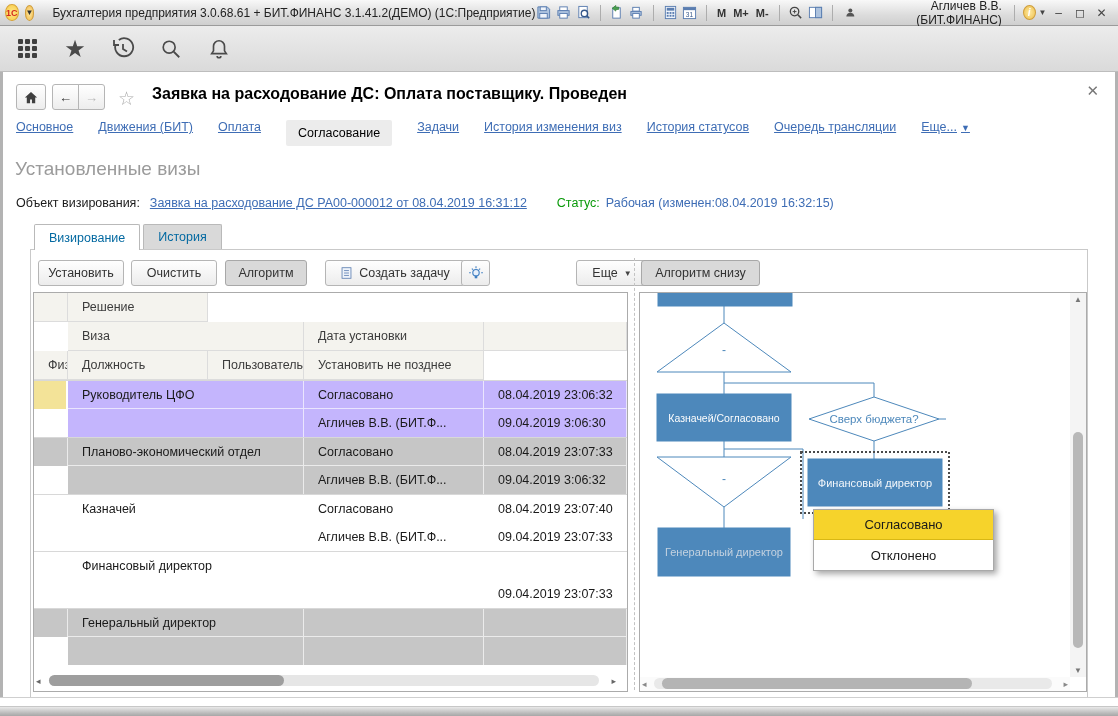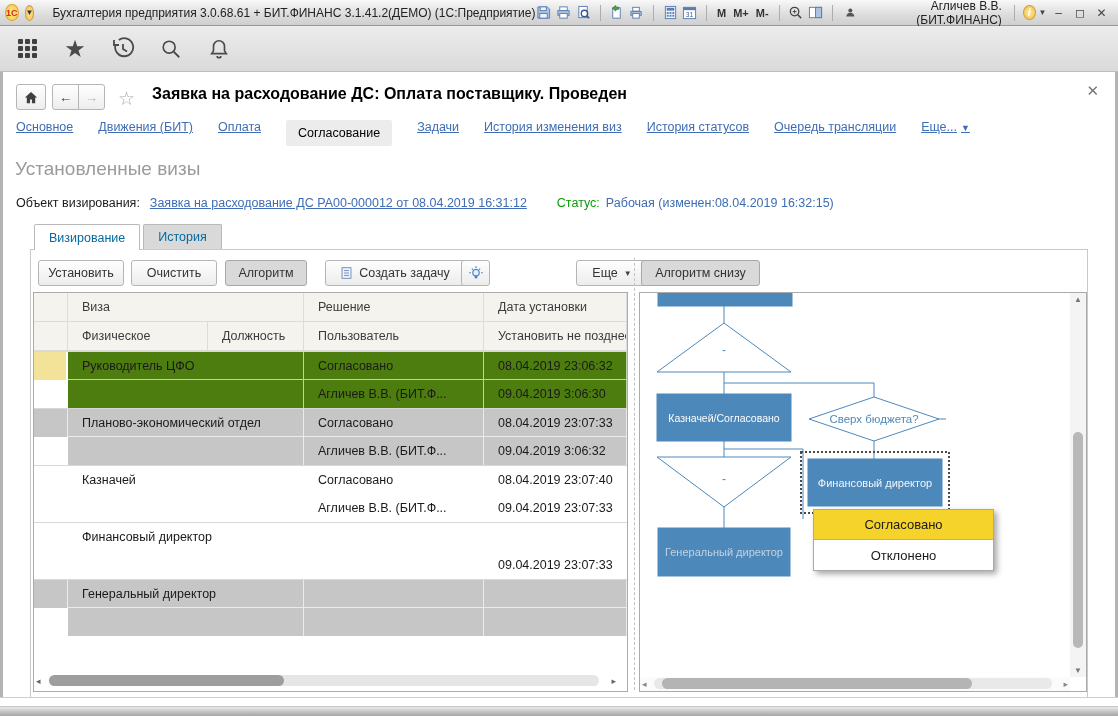--- a/index.html
+++ b/index.html
@@ -101,21 +101,21 @@
   .table-panel { position:absolute; left:2px; top:42px; width:595px; height:400px; border:1px solid #ababab; background:#fff; overflow:hidden; }
   .tgrid { display:grid; grid-template-columns:34px 140px 96px 180px 1fr; }
   .thead .cell {
     background:#f4f3ee; border-right:1px solid #dcdcdc; border-bottom:1px solid #dcdcdc;
     height:29px; display:flex; align-items:center; padding-left:14px; color:#3c3c3c; white-space:nowrap; overflow:hidden;
   }
   .thead .cell.first { padding-left:0; }
   .trow { border-top:1px solid #d8d8d8; }
   .trow .cell { height:28px; display:flex; align-items:center; padding-left:14px; white-space:nowrap; overflow:hidden;
     border-right:1px solid rgba(255,255,255,.65); }
-  .trow.sel .cell { background:#4d7c0f; }
+  .trow.sel .cell { background:#c4b5fd; }
   .trow.sel .marker { background:#f3e398; border-right:2px solid #fff; }
   .trow.gray .cell { background:#c6c6c6; }
   .trow .sub { border-bottom:1px solid rgba(255,255,255,.65); }
   .marker { grid-row:1 / span 2; }
   .span2 { grid-column:2 / span 2; }
   
   .hscroll-left { position:absolute; left:2px; bottom:4px; width:585px; height:12px; }
   .hscroll-left .arr { position:absolute; top:1px; font-size:9px; color:#666; }
   .hscroll-left .track { position:absolute; left:13px; right:22px; top:0; height:11px; background:#e6e6e6; border-radius:6px; }
   .hscroll-left .thumb { position:absolute; left:13px; width:235px; top:0; height:11px; background:#9e9e9e; border-radius:6px; }
@@ -348,22 +348,22 @@
     <div class="gb-btn btn-more">
       <span>Еще</span>
         <span class="caret">▼</span>
     </div>
     <div class="v-splitter"></div>
     <div class="gb-btn btn-algo-bottom pressed">Алгоритм снизу</div>
 
     <div class="table-panel">
       <div class="tgrid thead">
         <div class="cell first"></div>
+        <div class="cell">Решение</div>
         <div class="cell" style="grid-column:2 / span 2;">Виза</div>
-        <div class="cell">Решение</div>
         <div class="cell">Дата установки</div>
         <div class="cell first"></div>
         <div class="cell">Физическое</div>
         <div class="cell">Должность</div>
         <div class="cell">Пользователь</div>
         <div class="cell">Установить не позднее</div>
       </div>
 
       <div class="tgrid trow sel">
         <div class="cell marker"></div>

